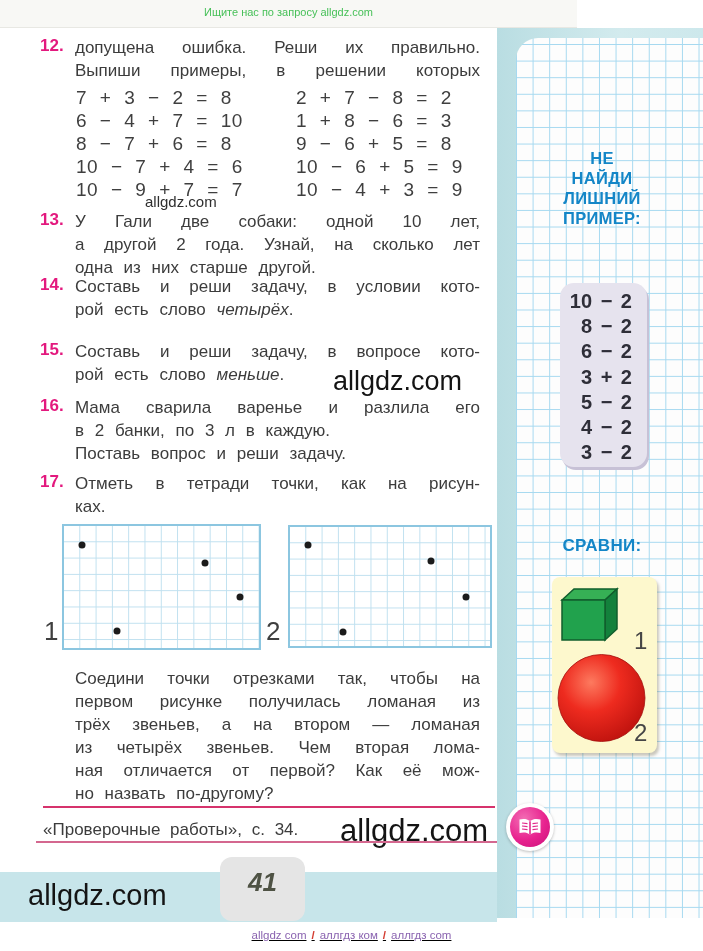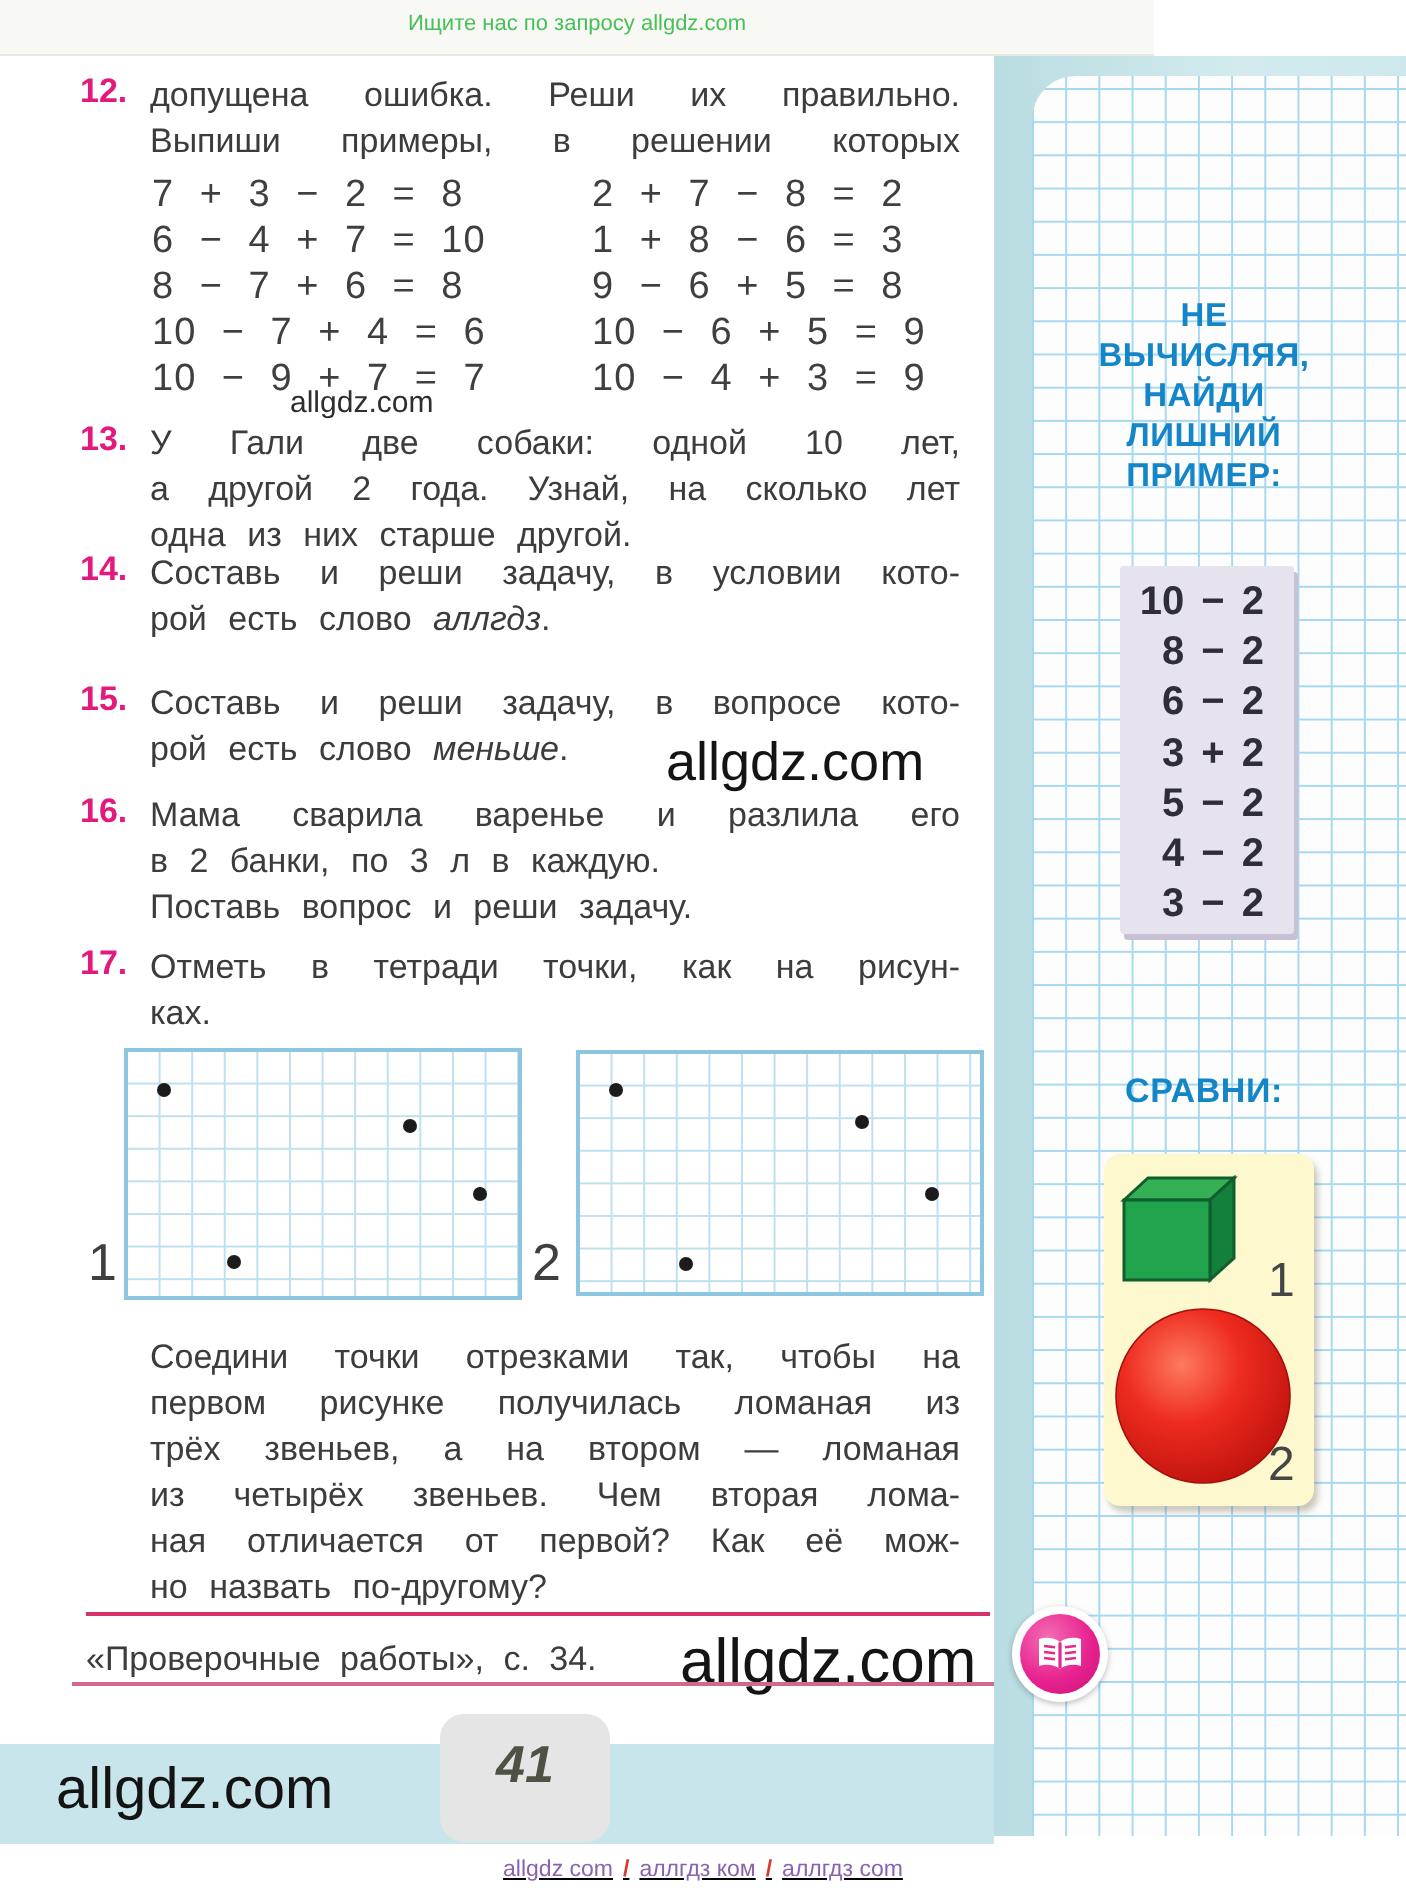--- a/index.html
+++ b/index.html
@@ -60,21 +60,21 @@
   
   .teal{left:497px;top:28px;width:206px;height:890px;
         background:linear-gradient(90deg,#b9dde2 0%,#d3ebee 60%,#cde8ec 100%);}
   .paper{left:516px;top:38px;width:187px;height:880px;background:#fdfdfd;border-radius:22px 0 0 0;
          background-image:linear-gradient(#a6d9f0 1px,transparent 1px),
                           linear-gradient(90deg,#a6d9f0 1px,transparent 1px);
          background-size:16.6px 16.6px;background-position:0 6px;}
   .sb-title{left:516px;top:148px;width:172px;text-align:center;
             font-size:16.5px;font-weight:bold;color:#1486c7;letter-spacing:.3px;}
   .sb-title div{line-height:20px;}
-  .ex-box{left:560px;top:283px;width:87px;height:184px;background:#e6e3ee;border-radius:2px;
+  .ex-box{left:560px;top:283px;width:87px;height:184px;background:#e6e3ee;border-radius:14px;
           box-shadow:2px 3px 0 #c7c1d6;padding-top:6px;box-sizing:border-box;}
   .ex-box div{font-size:20px;font-weight:bold;color:#2e2e38;text-align:right;
               padding-right:15px;line-height:25.2px;word-spacing:3px;}
   .compare{left:516px;top:536px;width:172px;text-align:center;font-size:17px;font-weight:bold;
            color:#1486c7;letter-spacing:.3px;}
   .yellow-box{left:552px;top:577px;width:105px;height:176px;background:#fdf8cd;border-radius:8px;
               box-shadow:2px 3px 3px rgba(110,100,70,.35);}
   .shape-label{position:absolute;font-size:24px;color:#454545;}
 
   
@@ -124,21 +124,21 @@
       <div class="jl">У Гали две собаки: одной 10 лет,</div>
       <div class="jl">а другой 2 года. Узнай, на сколько лет</div>
       <div class="ll">одна из них старше другой.</div>
     </div>
   </div>
 
   <div class="ex" style="top:275px;">
     <span class="num">14.</span>
     <div class="tx">
       <div class="jl">Составь и реши задачу, в условии кото-</div>
-      <div class="ll"><span>рой есть слово </span><span class="it">аллгдз</span><span>.</span></div>
+      <div class="ll"><span>рой есть слово </span><span class="it">четырёх</span><span>.</span></div>
     </div>
   </div>
 
   <div class="ex" style="top:340px;">
     <span class="num">15.</span>
     <div class="tx">
       <div class="jl">Составь и реши задачу, в вопросе кото-</div>
       <div class="ll"><span>рой есть слово </span><span class="it">меньше</span><span>.</span></div>
     </div>
   </div>
@@ -188,21 +188,20 @@
   <div class="abs divider"></div>
   <div class="abs reference">«Проверочные работы», с. 34.</div>
   <div class="abs wm wm-big">allgdz.com</div>
   <div class="abs page-bottom-line"></div>
 
   <div class="abs teal"></div>
   <div class="abs paper"></div>
 
   <div class="abs sb-title">
     <div>НЕ</div>
-    <div>ВЫЧИСЛЯЯ,</div>
     <div>НАЙДИ</div>
     <div>ЛИШНИЙ</div>
     <div>ПРИМЕР:</div>
   </div>
 
   <div class="abs ex-box">
     <div>10 − 2</div>
     <div>8 − 2</div>
     <div>6 − 2</div>
     <div>3 + 2</div>

